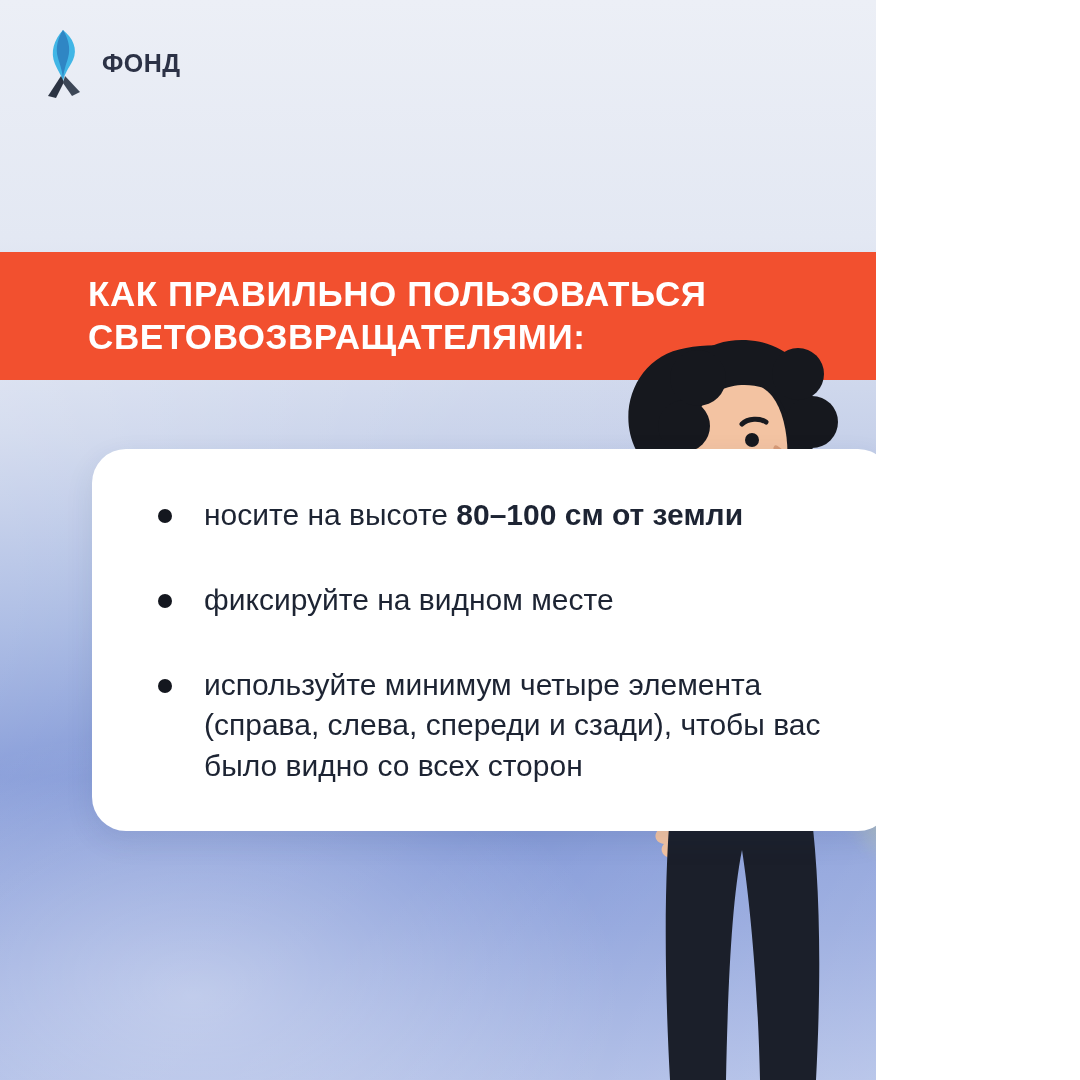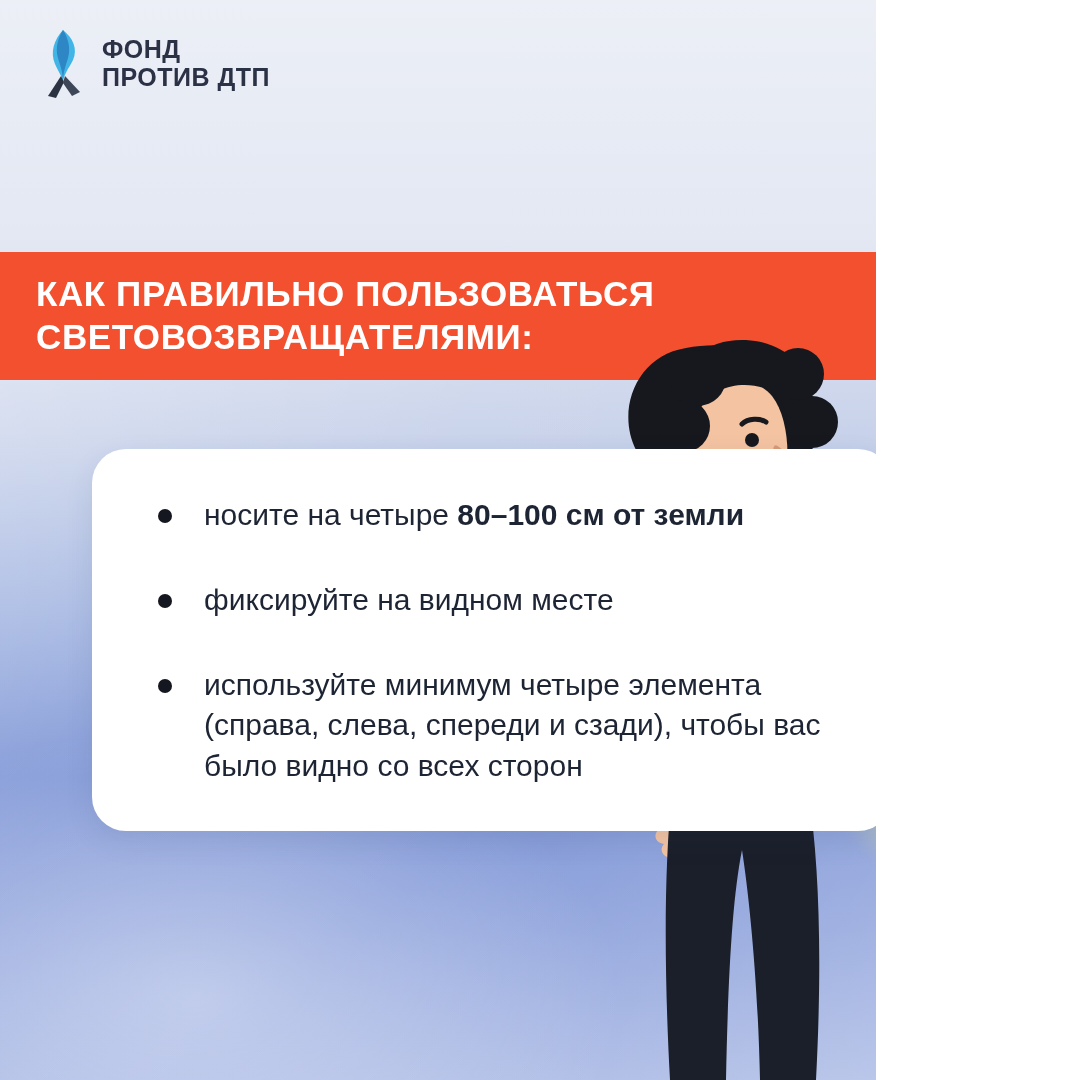--- a/index.html
+++ b/index.html
@@ -75,21 +75,21 @@
     display: flex;
     align-items: center;
   }
   .headline {
     color: #ffffff;
     font-family: "Liberation Sans", sans-serif;
     font-weight: bold;
     font-size: 35px;
     line-height: 1.22;
     letter-spacing: 0.6px;
-    padding-left: 36px;
+    padding-left: 88px;
     padding-right: 200px;
     text-transform: uppercase;
   }
 
   
   .card {
     position: absolute;
     left: 92px;
     top: 449px;
     width: 800px;
@@ -169,21 +169,20 @@
     <div class="logo-mark">
       <svg width="54" height="74" viewBox="0 0 54 74" xmlns="http://www.w3.org/2000/svg">
         <path d="M27 4 C18 14, 14 26, 19 38 C22 45, 26 50, 27 56 C28 48, 33 42, 37 34 C42 23, 37 12, 27 4 Z" fill="#41b6e6"></path>
         <path d="M27 4 C32 12, 35 22, 32 32 C30 39, 27 46, 27 56 C27 46, 24 39, 22 32 C19 22, 22 12, 27 4 Z" fill="#2f86c4"></path>
         <path d="M25 50 L12 70 L20 72 L28 56 Z" fill="#2b3342"></path>
         <path d="M29 50 L44 66 L36 70 L27 57 Z" fill="#3d4757"></path>
       </svg>
     </div>
     <div class="logo-text">
       <div class="logo-line">ФОНД</div>
-      <div class="logo-line">ПРОТИВ ДТП</div>
     </div>
   </div>
 
   <div class="headline-band">
     <div class="headline">КАК ПРАВИЛЬНО ПОЛЬЗОВАТЬСЯ СВЕТОВОЗВРАЩАТЕЛЯМИ:</div>
   </div>
 
   <div class="glow glow-chest"></div>
   <div class="glow glow-wrist"></div>
 
@@ -231,21 +230,21 @@
       <path d="M108 540 L148 524 L154 542 L114 558 Z" fill="#fdfbe6"></path>
 
       <path d="M96 460 C88 540, 88 640, 94 750 L150 750 C152 650, 156 570, 166 520 C174 572, 182 656, 184 750 L240 750 C246 636, 244 536, 232 460 Z" fill="#1b1f2a"></path>
     </svg>
   </div>
 
   <div class="card">
     <ul class="tips">
       <li class="tip">
         <span class="dot"></span>
-        <span><span>носите на четыре </span><b>80–100 см от земли</b></span>
+        <span><span>носите на высоте </span><b>80–100 см от земли</b></span>
       </li>
       <li class="tip">
         <span class="dot"></span>
         <span>фиксируйте на видном месте</span>
       </li>
       <li class="tip">
         <span class="dot"></span>
         <span>используйте минимум четыре элемента (справа, слева, спереди и сзади), чтобы вас было видно со всех сторон</span>
       </li>
     </ul>

